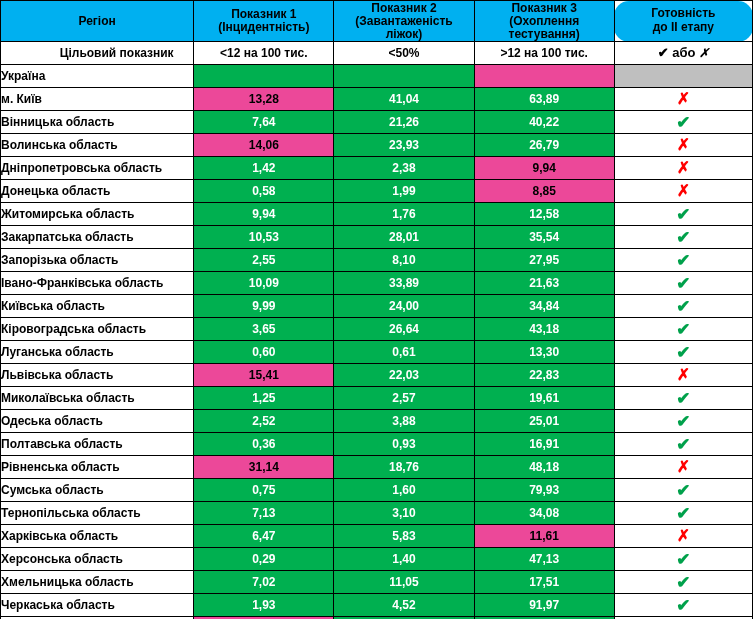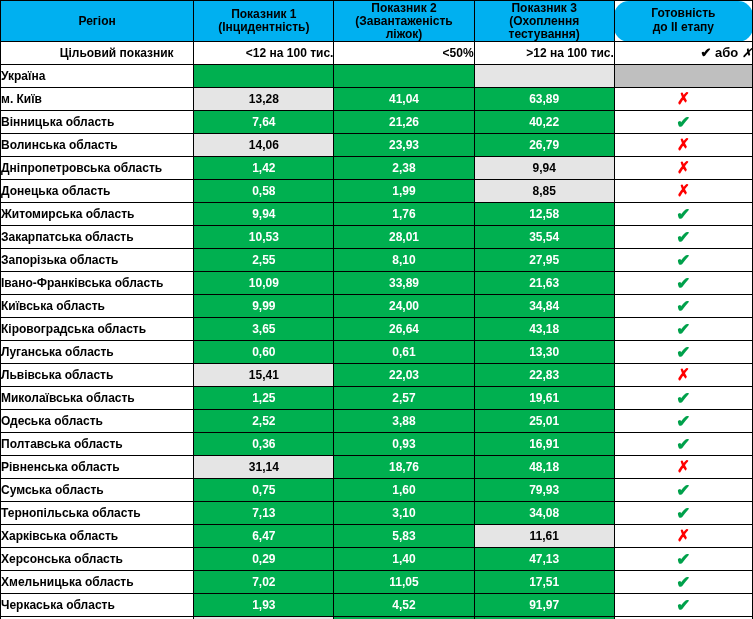--- a/index.html
+++ b/index.html
@@ -50,21 +50,21 @@
   tr.head th.ready {
     line-height: 1.15;
     border-radius: 15px;
   }
 
   
   tr.target td {
     background: #ffffff;
     color: #000000;
     font-weight: bold;
-    text-align: right;
+    text-align: center;
     height: 22px;
     font-size: 12px;
   }
   tr.target td.region-cell {
     text-align: center;
     padding-left: 39px;
   }
   tr.target td.ready-cell {
     font-size: 13px;
   }
@@ -82,21 +82,21 @@
     font-size: 12px;
   }
   
   td.val {
     text-align: center;
     font-weight: bold;
     height: 22px;
     font-size: 12px;
   }
   td.val.green { background: #00b050; color: #ffffff; }
-  td.val.yellow { background: #e5e5e5; color: #000000; }
+  td.val.yellow { background: #ec4899; color: #000000; }
   td.ready {
     text-align: center;
     background: #ffffff;
     height: 22px;
   }
   td.ready.gray { background: #bfbfbf; }
   .tickmark {
     color: #00a14b;
     font-size: 17px;
     font-weight: bold;

